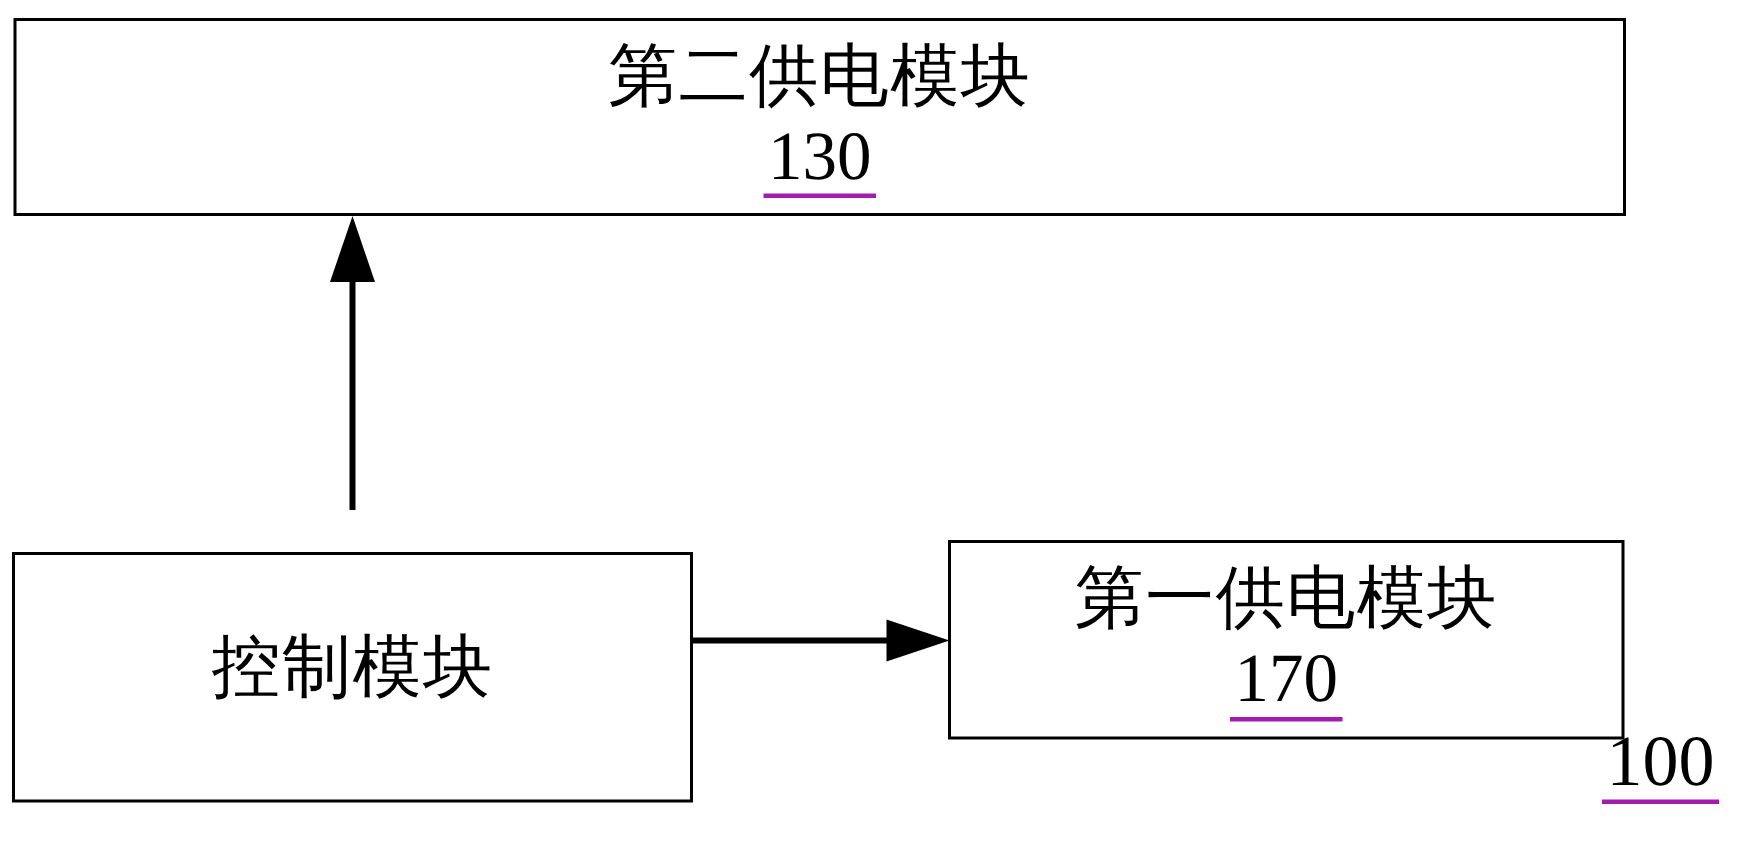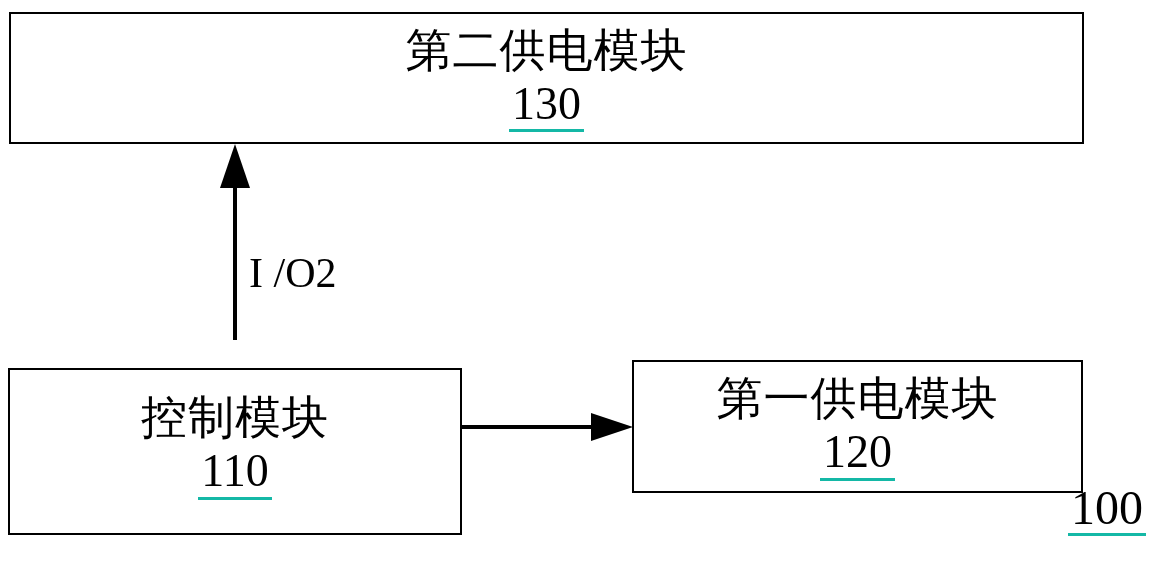--- a/index.html
+++ b/index.html
@@ -33,21 +33,21 @@
     letter-spacing: 1px;
     white-space: nowrap;
   }
   .node-ref {
     font-size: 46px;
     line-height: 1.05;
     margin-top: 2px;
   }
   .refline {
     display: inline-block;
-    border-bottom: 3px solid #14b8a6;
+    border-bottom: 3px solid #a21caf;
     padding: 0 3px 1px 3px;
   }
   #node-second-power {
     left: 9px;
     top: 12px;
     width: 1075px;
     height: 132px;
   }
   #node-control {
     left: 8px;
@@ -111,31 +111,27 @@
 
   <div class="node" id="node-second-power">
     <div class="node-title">第二供电模块</div>
     <div class="node-ref">
       <span class="refline">130</span>
     </div>
   </div>
 
   <div class="node" id="node-control">
     <div class="node-title">控制模块</div>
-    <div class="node-ref">
-      <span class="refline">110</span>
-    </div>
   </div>
 
   <div class="node" id="node-first-power">
     <div class="node-title">第一供电模块</div>
     <div class="node-ref">
-      <span class="refline">120</span>
+      <span class="refline">170</span>
     </div>
   </div>
 
-  <div class="edge-label" id="label-io2">I /O2</div>
 
   <div id="figure-label">
     <span class="refline">100</span>
   </div>
 
 </div>
 
 </body></html>

